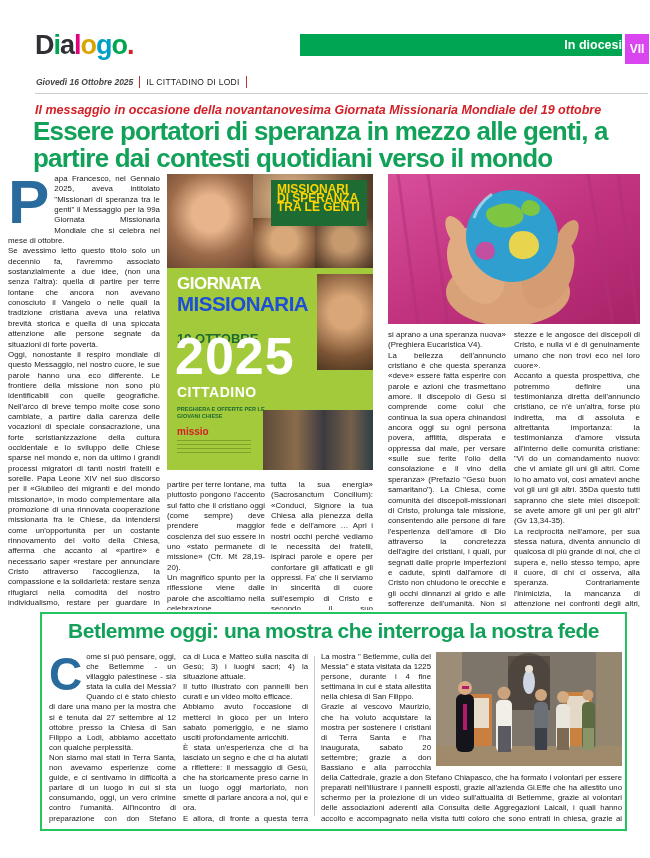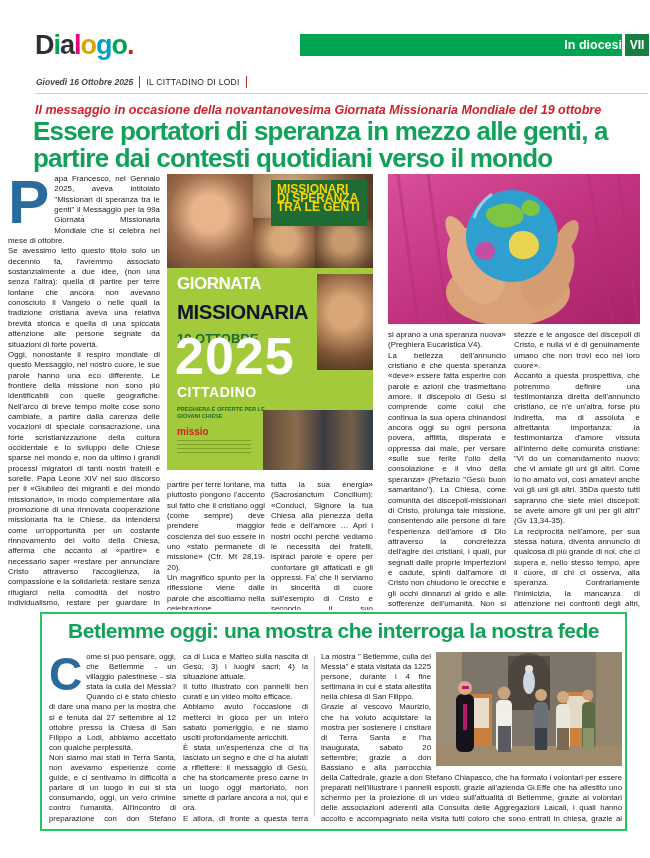--- a/index.html
+++ b/index.html
@@ -12,21 +12,21 @@
   .l0{color:#2f2f35;} .l1{color:#00a551;} .l2{color:#2f2f35;} .l3{color:#e5007d;}
   .l4{color:#d9a400;} .l5{color:#00a0c6;} .l6{color:#00a551;}
   .logo-dot{color:#d31f26;font-size:27px;font-weight:bold;}
   .date-row{position:absolute;left:36px;top:76px;font-size:8.5px;color:#333;display:flex;align-items:center;gap:6px;}
   .date-row .date{font-style:italic;font-weight:bold;color:#444;}
   .vbar{display:inline-block;width:1px;height:12px;background:#b33;}
   .masthead{letter-spacing:.3px;color:#222;}
   .section-bar{position:absolute;left:300px;top:34px;width:322px;height:22px;background:#00a551;
                color:#fff;font-weight:bold;font-size:12.5px;display:flex;align-items:center;justify-content:flex-end;
                box-sizing:border-box;}
-  .page-num{position:absolute;left:625px;top:34px;width:24px;height:22px;background:#15803d;color:#fff;
+  .page-num{position:absolute;left:625px;top:34px;width:24px;height:30px;background:#d946ef;color:#fff;
             font-weight:bold;font-size:12px;display:flex;align-items:center;justify-content:center;}
   .head-rule{position:absolute;left:35px;top:93px;width:613px;height:1px;background:#cfcfcf;}
 
   
   .kicker{position:absolute;left:35px;top:103px;font-size:12.5px;font-weight:bold;font-style:italic;color:#d31f26;}
   .headline{position:absolute;left:33px;top:118px;width:606px;margin:0;font-size:26px;line-height:27px;
             font-weight:900;letter-spacing:-.8px;color:#12a159;}
 
   
   .art1{position:absolute;left:0;top:172px;width:650px;height:440px;}
@@ -44,21 +44,21 @@
   
   .poster{position:absolute;left:167px;top:2px;width:206px;height:296px;background:#a3ca3a;overflow:hidden;}
   .ph{position:absolute;}
   .face1{left:0;top:0;width:86px;height:94px;background:radial-gradient(circle at 50% 42%,#e8b48c 0 26%,#9c6b4a 60%,#6b4630 100%);}
   .face2{left:86px;top:0;width:120px;height:44px;background:radial-gradient(circle at 30% 55%,#caa27a 0 20%,#7a5a3e 70%,#4e3826 100%);}
   .face3{left:86px;top:44px;width:62px;height:50px;background:radial-gradient(circle at 50% 45%,#d8a878 0 30%,#8a5f40 75%,#5c3f2a 100%);}
   .face4{left:148px;top:44px;width:58px;height:50px;background:radial-gradient(circle at 50% 45%,#c79a6e 0 28%,#6e4f36 75%,#463322 100%);}
   .band{position:absolute;left:104px;top:6px;width:96px;height:46px;background:#1e6b34;color:#ffd400;
         font-size:12px;line-height:9px;font-weight:900;padding:5px 6px;box-sizing:border-box;text-transform:uppercase;}
   .p-giornata{position:absolute;left:10px;top:100px;color:#fff;font-weight:900;font-size:17px;letter-spacing:-.5px;}
-  .p-missionaria{position:absolute;left:10px;top:126px;color:#0f172a;font-weight:900;font-size:20.5px;letter-spacing:-.5px;}
+  .p-missionaria{position:absolute;left:10px;top:118px;color:#1d4ed8;font-weight:900;font-size:20.5px;letter-spacing:-.5px;}
   .p-date{position:absolute;left:10px;top:143px;color:#1e6b34;font-weight:900;font-size:13px;margin-top:14px;}
   .p-year{position:absolute;left:8px;top:152px;color:#fff;font-weight:900;font-size:52px;letter-spacing:1px;}
   .p-mondiale{position:absolute;left:10px;top:210px;color:#fff;font-weight:900;font-size:14px;letter-spacing:.5px;}
   .face5{left:150px;top:100px;width:56px;height:96px;background:radial-gradient(circle at 50% 40%,#d9a678 0 25%,#7c5434 70%,#503823 100%);}
   .p-footer{position:absolute;left:10px;top:232px;width:100px;color:#1e6b34;font-weight:bold;font-size:5.6px;line-height:7px;text-transform:uppercase;}
   .p-missio{position:absolute;left:10px;top:252px;color:#d31f26;font-weight:900;font-size:10px;}
   .p-lines{position:absolute;left:10px;top:266px;width:74px;height:14px;
            background:repeating-linear-gradient(#7fa12c 0 1.5px,transparent 1.5px 4px);}
   .face6{left:96px;top:236px;width:110px;height:60px;background:linear-gradient(90deg,#5c4a38,#8a6c4c 30%,#3c3a40 55%,#746049 80%,#2e3d46);}
 

